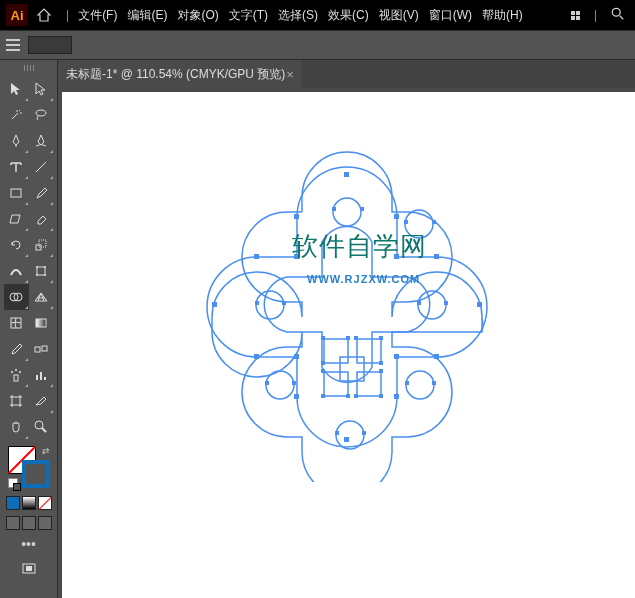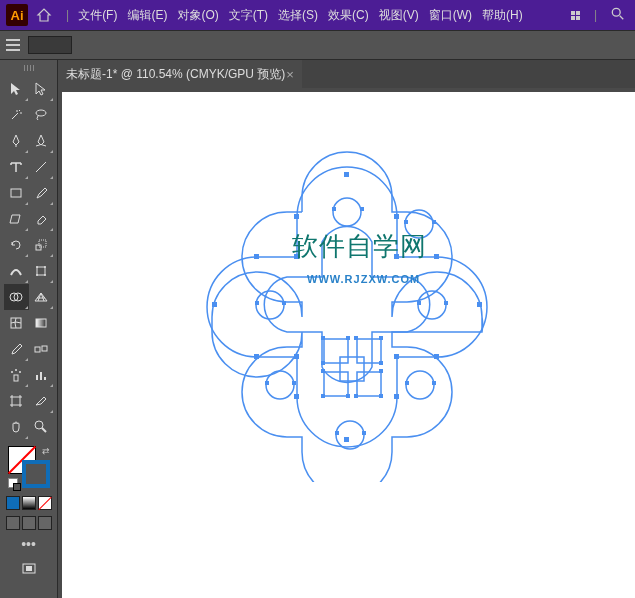--- a/index.html
+++ b/index.html
@@ -1,17 +1,17 @@
 <!DOCTYPE html>
 <html><head>
 <meta charset="utf-8">
 <style>
 *{margin:0;padding:0;box-sizing:border-box;font-family:"Microsoft YaHei",sans-serif;user-select:none}
 body{background:#4a4a4a;width:635px;height:598px;overflow:hidden;position:relative}
-.menubar{height:30px;background:#4c1d95;display:flex;align-items:center;padding-left:6px;color:#ddd;font-size:12px}
+.menubar{height:30px;background:#000000;display:flex;align-items:center;padding-left:6px;color:#ddd;font-size:12px}
 .app-logo{width:22px;height:22px;background:#330000;display:flex;align-items:center;justify-content:center;color:#ff9a00;font-weight:bold;font-size:13px;border-radius:2px;margin-right:8px}
 .home-icon{width:16px;height:16px;margin-right:10px;display:flex;align-items:center;justify-content:center}
 .menu-item{padding:0 5px;cursor:default;white-space:nowrap}
 .menu-right{margin-left:auto;display:flex;align-items:center;padding-right:10px;gap:14px}
 .grid-icon{display:grid;grid-template-columns:4px 4px;grid-gap:1px}
 .grid-icon span{width:4px;height:4px;background:#ccc}
 .search-ico{font-size:14px;color:#ccc}
 .optbar{height:30px;background:#535353;border-top:1px solid #2a2a2a;border-bottom:1px solid #2a2a2a;display:flex;align-items:center;padding-left:6px;gap:8px}
 .burger{width:14px;height:12px;display:flex;flex-direction:column;justify-content:space-between}
 .burger span{height:2px;background:#ccc}

